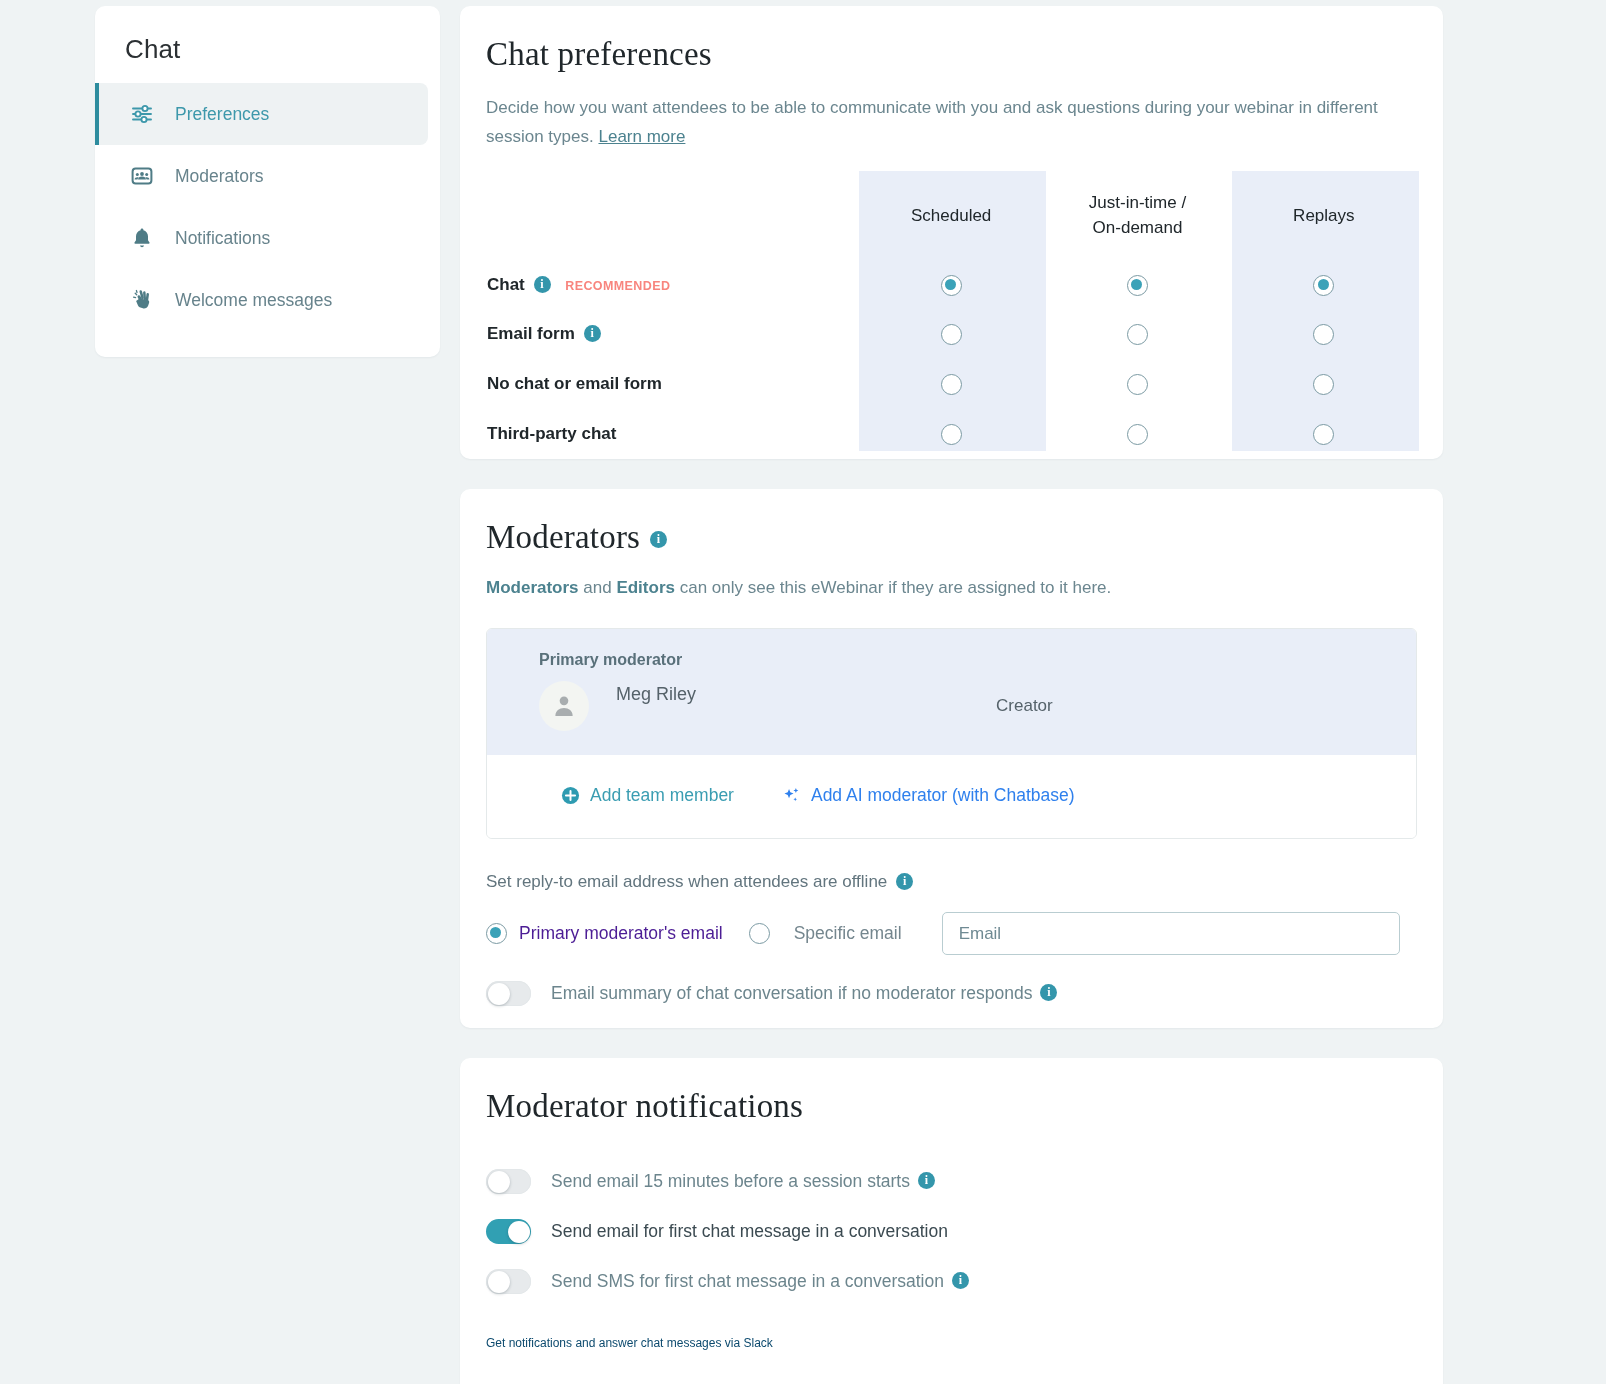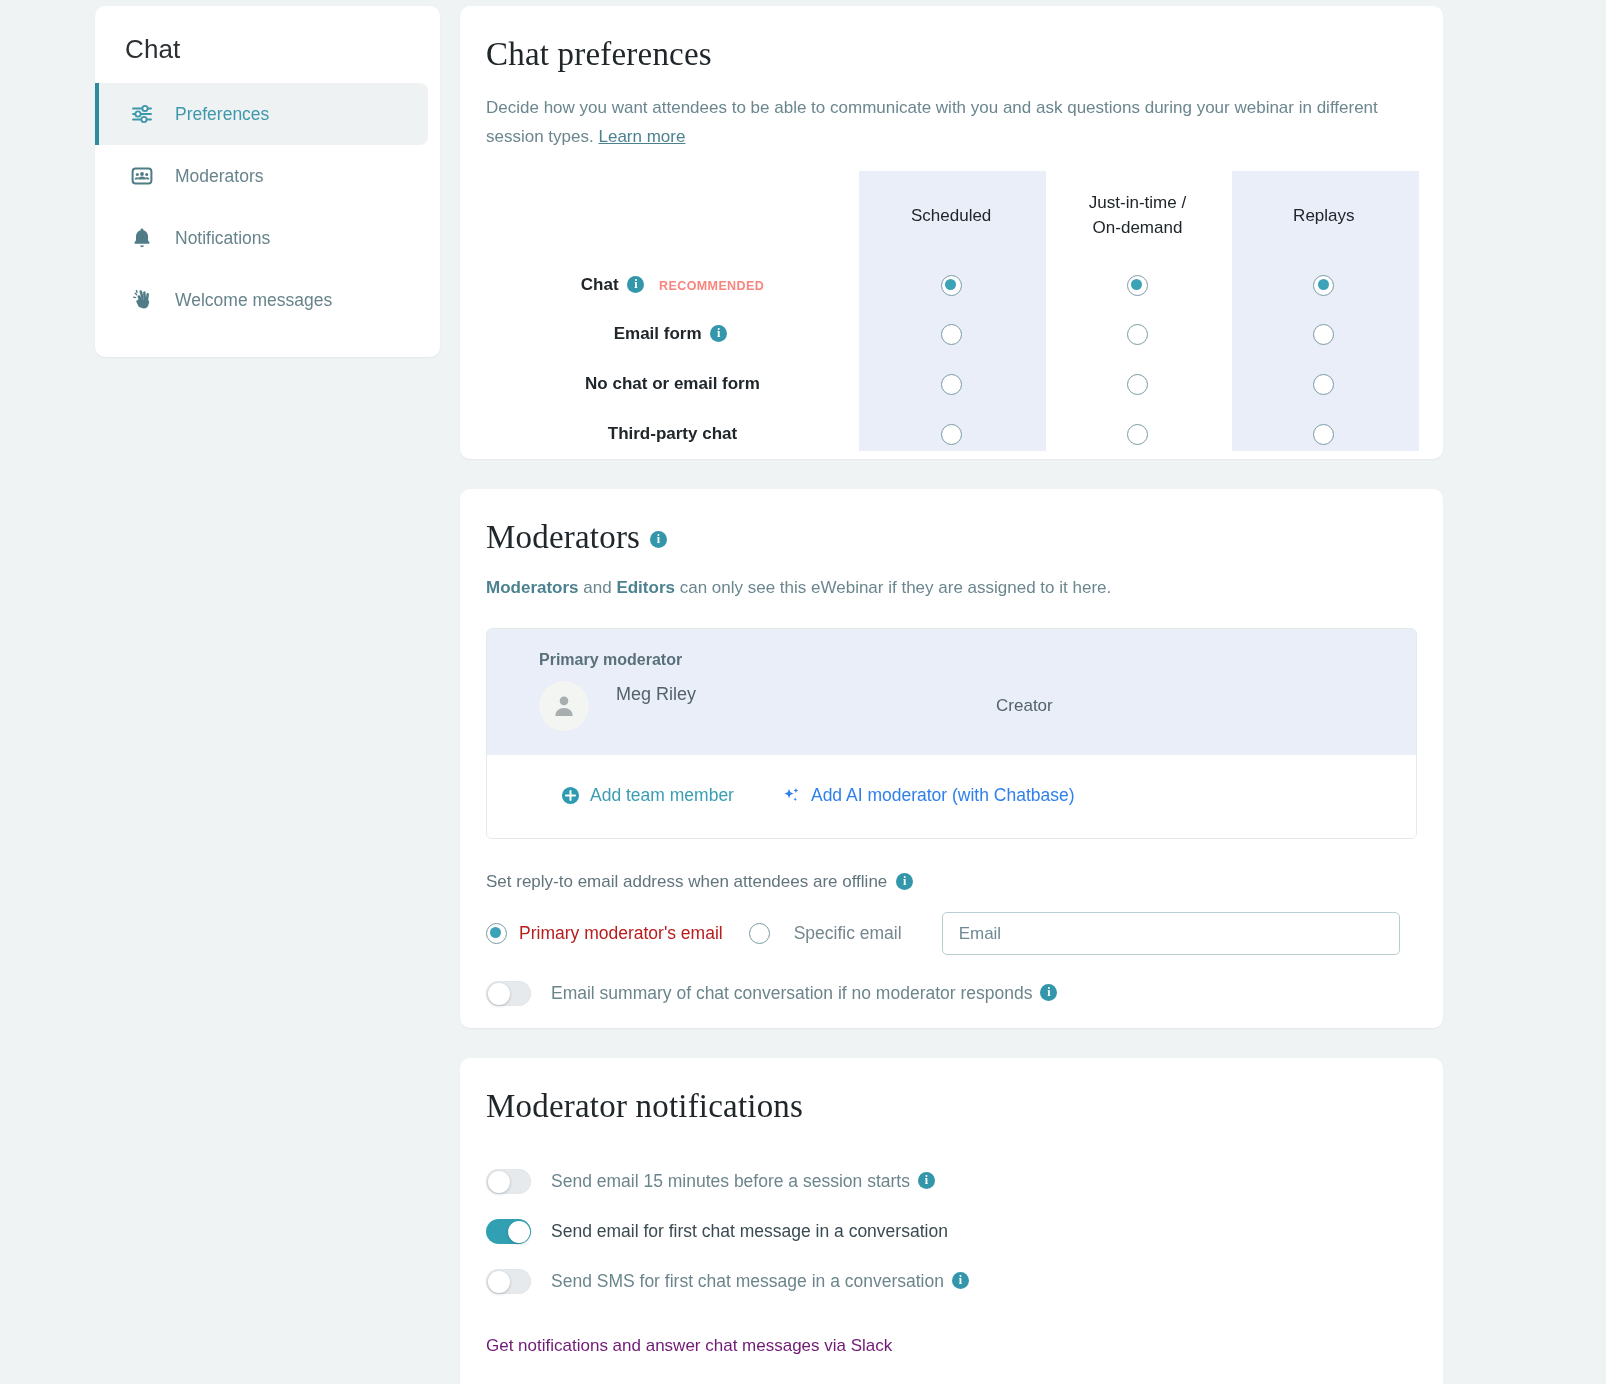--- a/index.html
+++ b/index.html
@@ -122,21 +122,21 @@
     color: #20272b;
     height: 88px;
     vertical-align: middle;
     line-height: 25px;
     text-align: center;
     width: 187px;
   }
   .grid-table th.rowhead-blank { width: 373px; }
   .grid-table td { height: 50px; vertical-align: middle; text-align: center; }
   .grid-table td.rowlabel {
-    text-align: center;
+    text-align: left;
     font-size: 17px;
     font-weight: bold;
     color: #20272b;
     padding-left: 1px;
     white-space: nowrap;
   }
   .row-first td { padding-top: 2px; }
 
   
   .info-icon {
@@ -239,21 +239,21 @@
     margin-top: 33px;
     font-size: 17px;
     color: #62757e;
   }
   .replyto-row {
     margin-top: 20px;
     display: flex;
     align-items: center;
   }
   .radio-opt { display: flex; align-items: center; cursor: pointer; }
-  .radio-opt .lbl { margin-left: 12px; font-size: 17.5px; color: #b91c1c; }
+  .radio-opt .lbl { margin-left: 12px; font-size: 17.5px; color: #4c1d95; }
   .radio-opt.dim .lbl { color: #74868e; }
   .email-input {
     margin-left: 40px;
     width: 458px;
     height: 43px;
     border: 1px solid #b9cdd1;
     border-radius: 5px;
     font-size: 17px;
     color: #37474f;
     padding: 0 16px;
@@ -283,21 +283,21 @@
     box-shadow: 0 1px 3px rgba(20,40,50,0.25);
   }
   .toggle.on { background: #31a0b3; box-shadow: none; }
   .toggle.on .knob { left: auto; right: 1.5px; }
   .toggle-label { margin-left: 20px; font-size: 17.5px; color: #6c858d; }
   .toggle-label.on { color: #3b4a51; }
 
   
   #card-notifs .inner { padding: 30px 26px 40px 26px; }
   #card-notifs .card-h1 { margin-bottom: 14px; }
-  .slack-note { margin-top: 42px; font-size: 17px; color: #701a75; }
+  .slack-note { margin-top: 42px; font-size: 12px; color: #0c4a6e; }
 </style>
 </head>
 <body>
 
 <div class="page">
 
   <div class="sidebar">
     <div class="sidebar-title">Chat</div>
 
     <div class="nav-item active">

